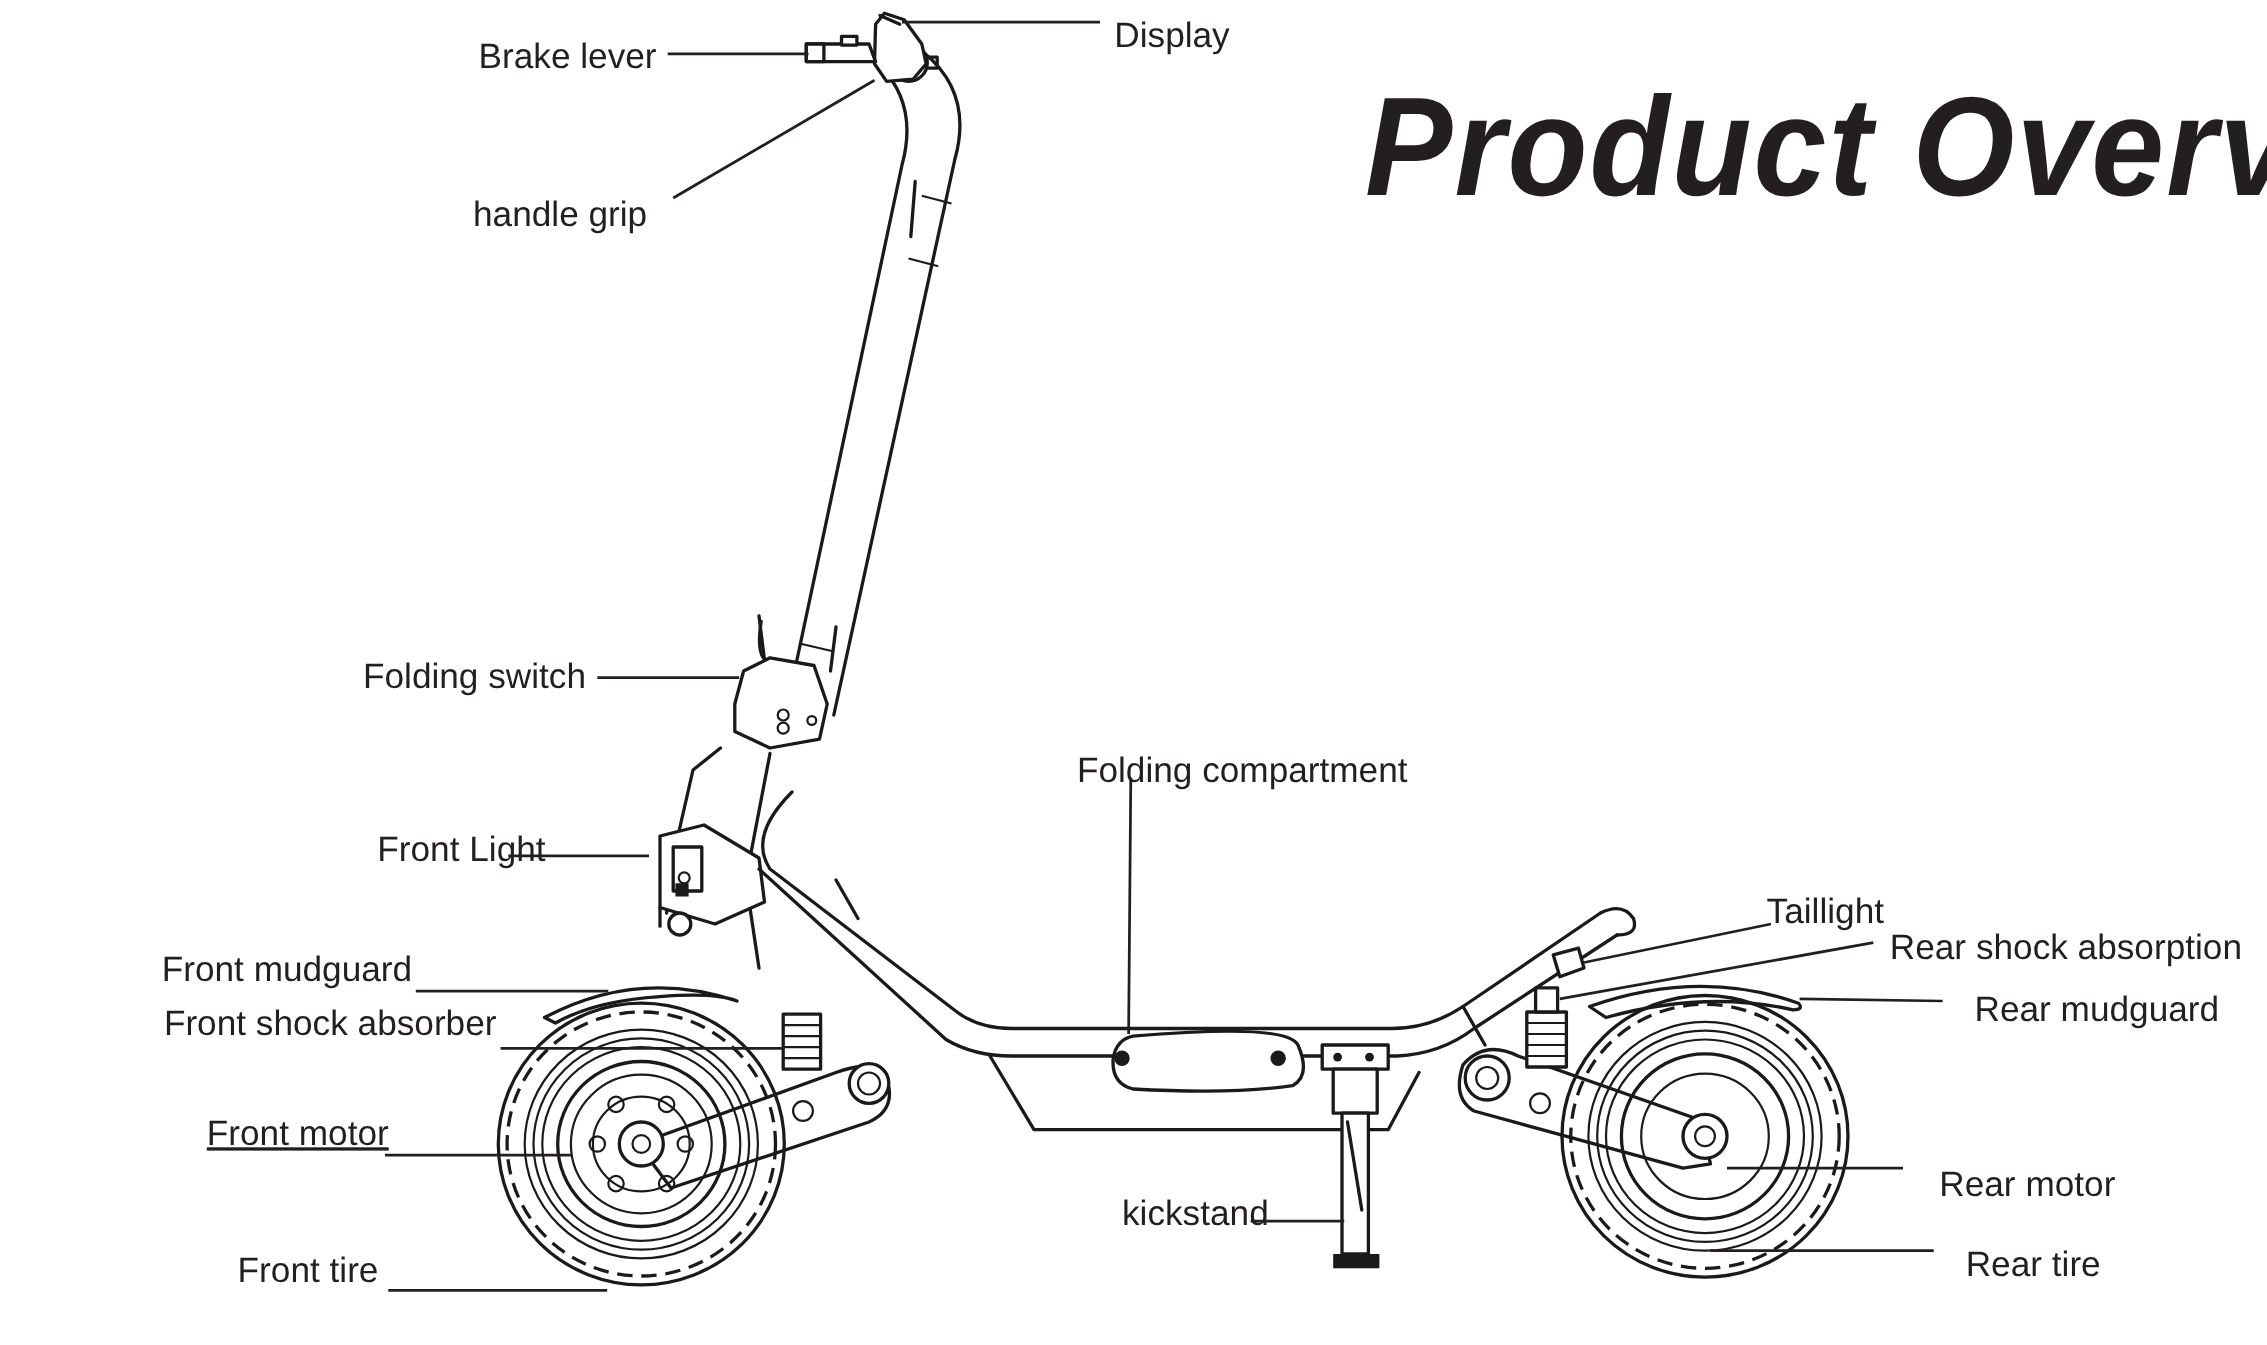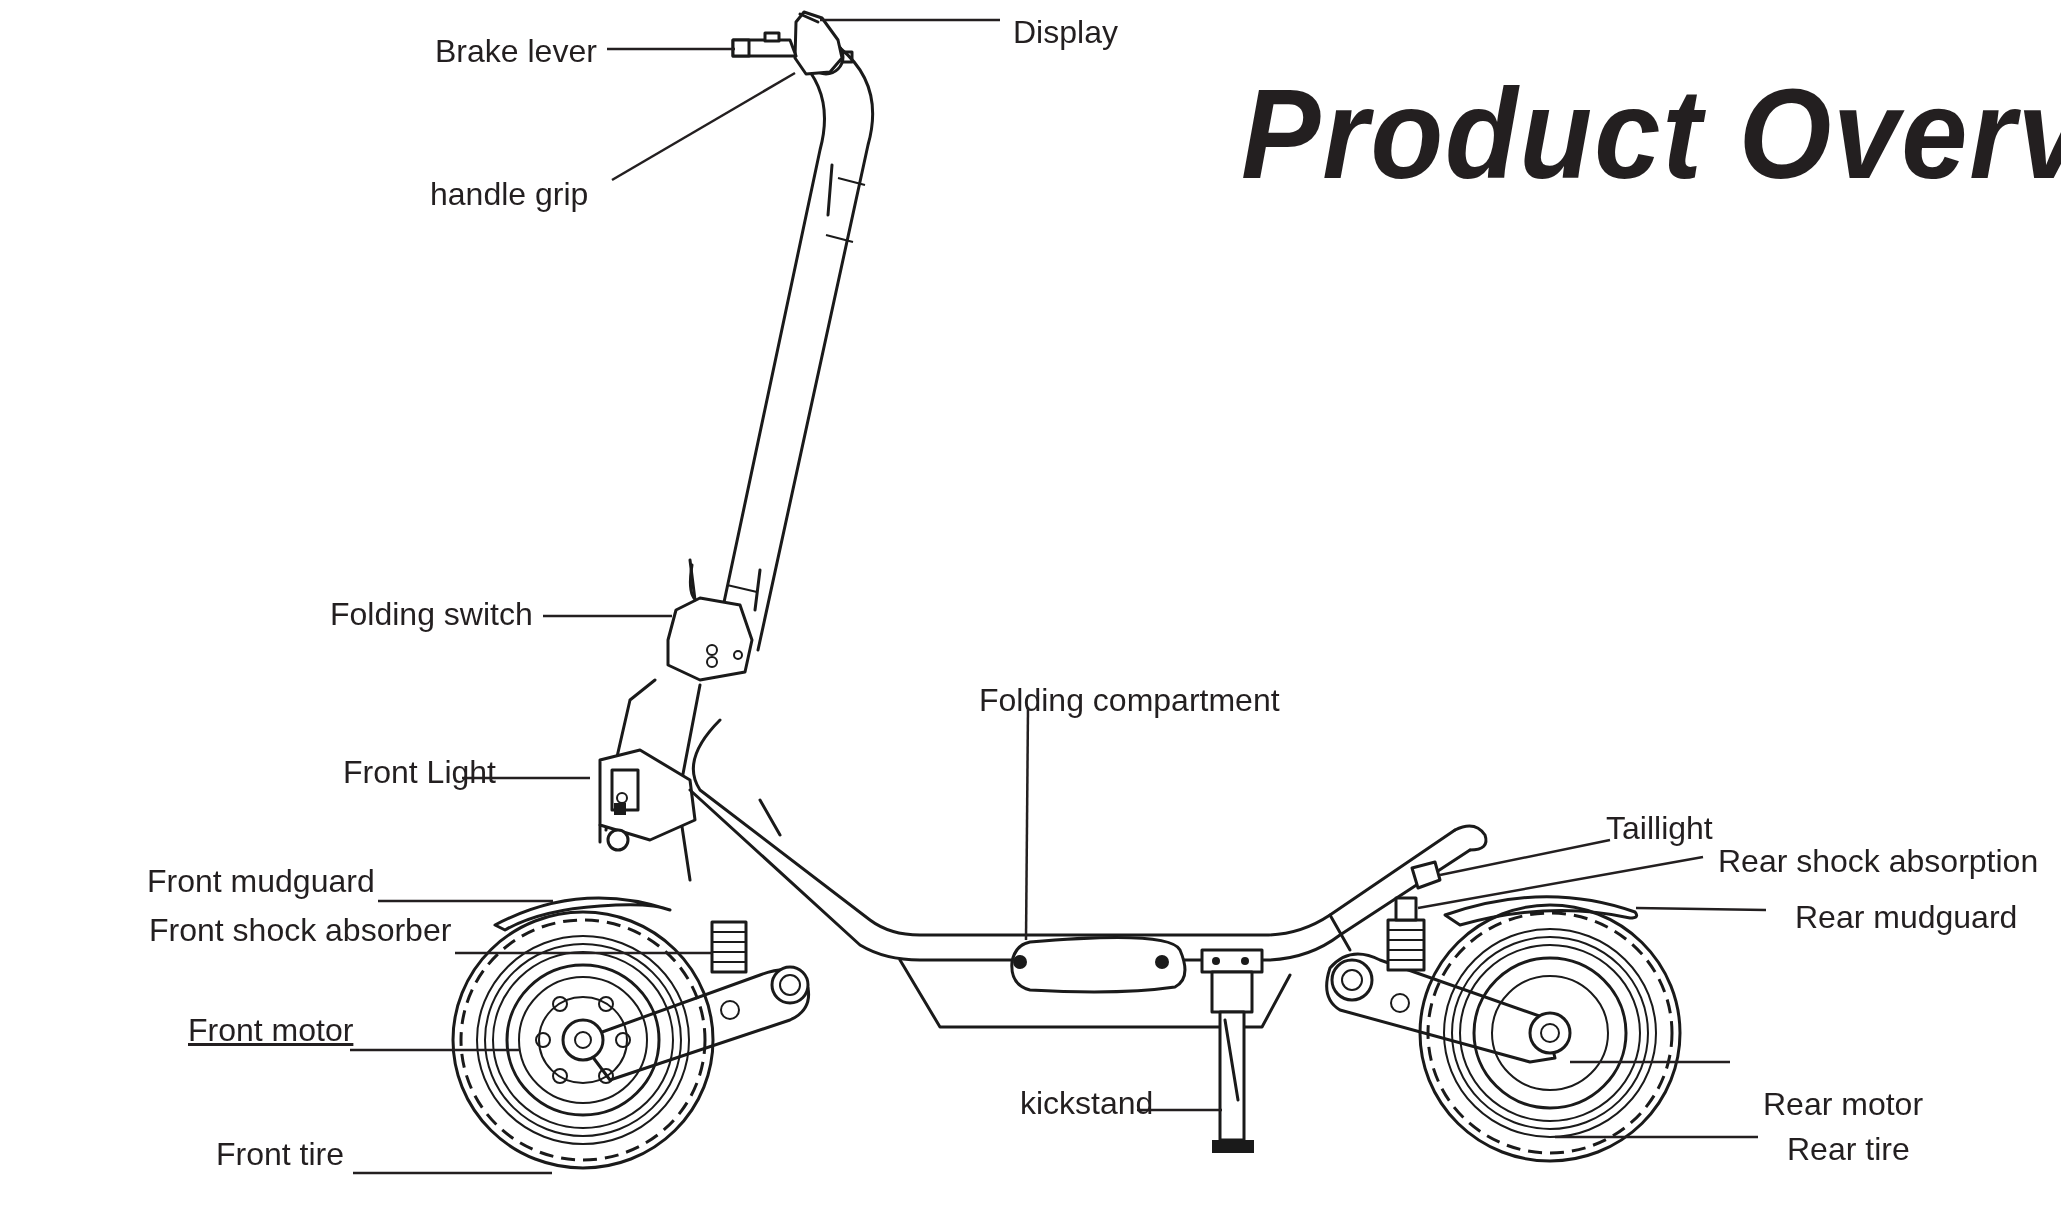--- a/index.html
+++ b/index.html
@@ -180,14 +180,14 @@
 <div class="label" style="left:295px; top:756px;margin-left:48px;">Front Light</div>
 <div class="label" style="left:147px; top:865px;">Front mudguard</div>
 <div class="label" style="left:149px; top:914px;">Front shock absorber</div>
 <div class="label" style="left:188px; top:1014px;text-decoration:underline;">Front motor</div>
 <div class="label" style="left:216px; top:1138px;">Front tire</div>
 <div class="label" style="left:979px; top:684px;">Folding compartment</div>
 <div class="label" style="left:1020px; top:1068px;margin-top:19px;">kickstand</div>
 <div class="label" style="left:1606px; top:812px;">Taillight</div>
 <div class="label" style="left:1718px; top:845px;">Rear shock absorption</div>
 <div class="label" style="left:1795px; top:901px;text-align:center;">Rear mudguard</div>
-<div class="label" style="left:1763px; top:1088px;">Rear motor</div>
+<div class="label" style="left:1763px; top:1060px;">Rear motor</div>
 <div class="label" style="left:1787px; top:1133px;">Rear tire</div>
 
 </body></html>

